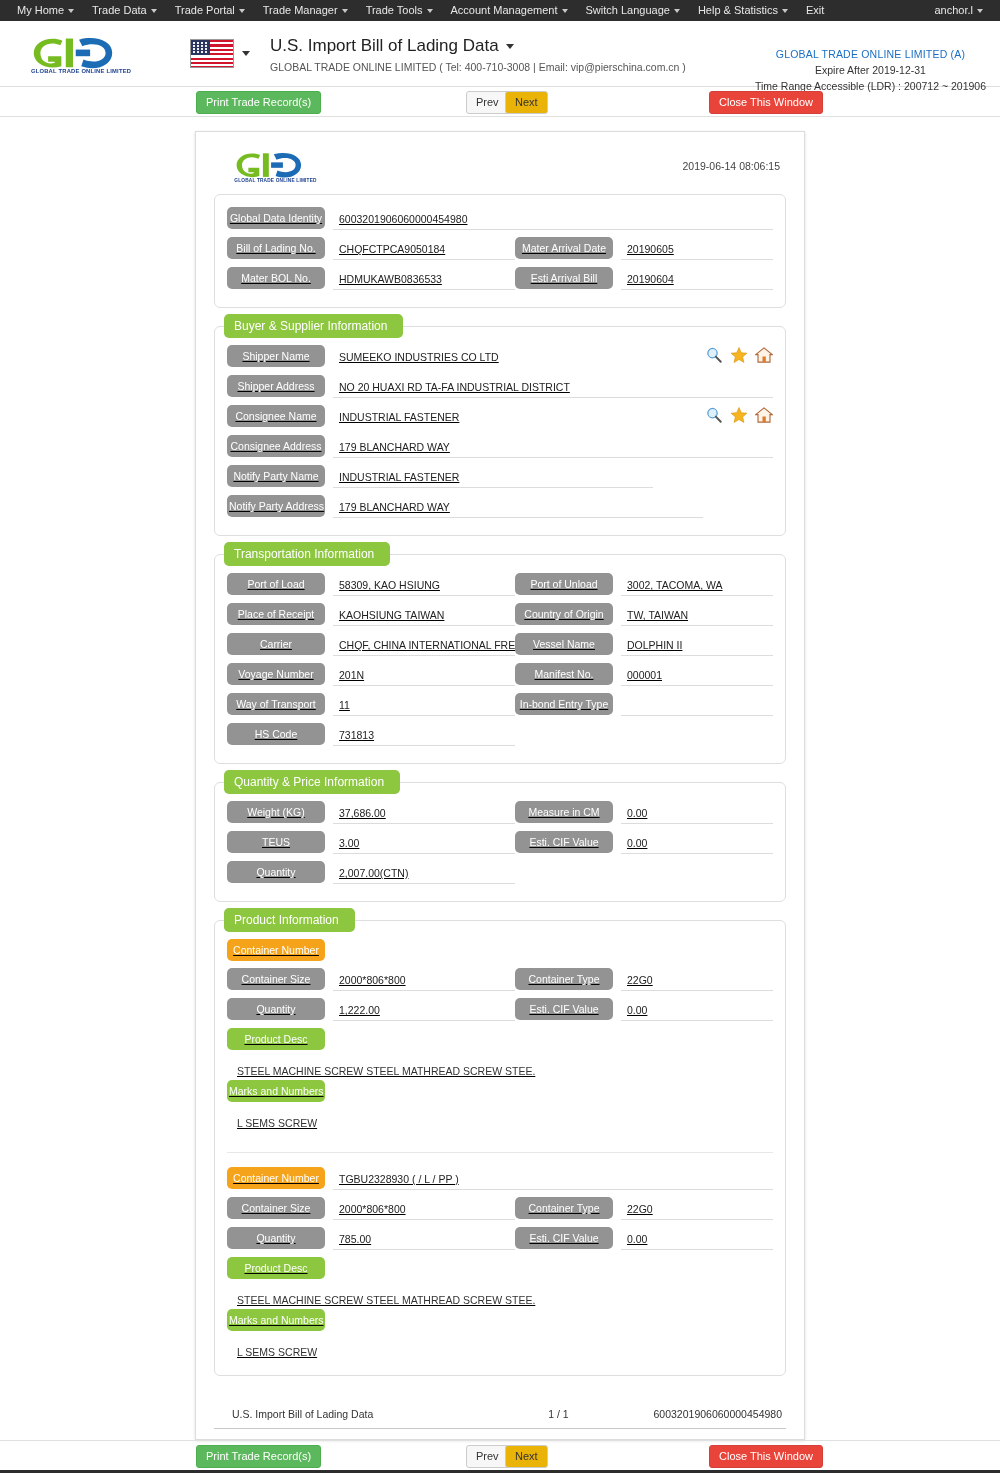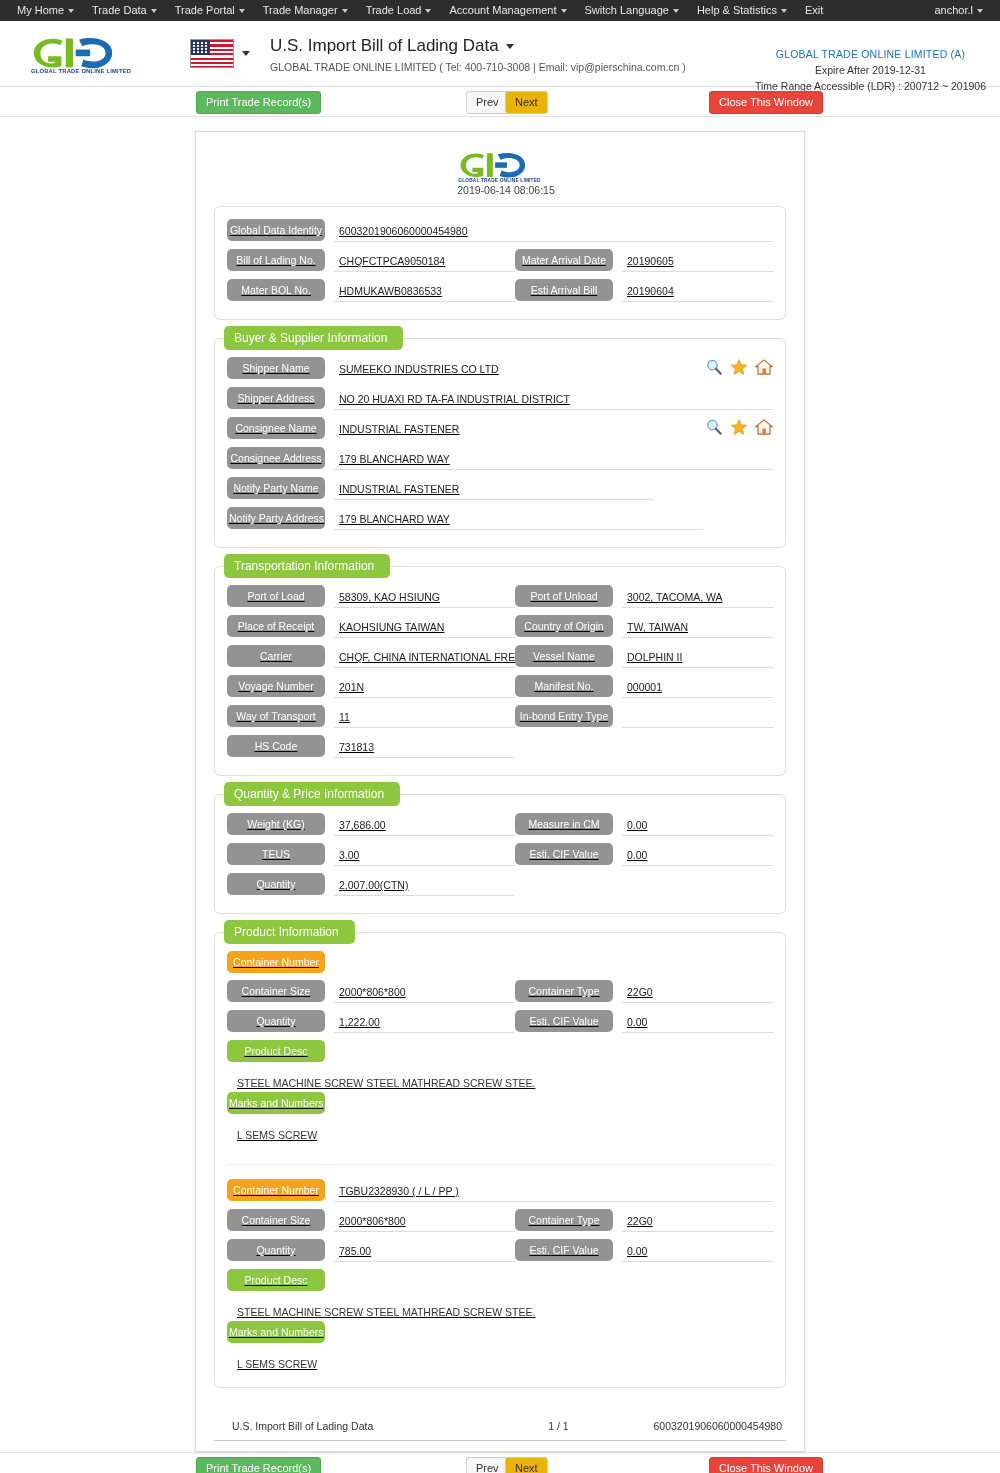--- a/index.html
+++ b/index.html
@@ -149,21 +149,20 @@
     background: #fff;
     border: 1px solid #dcdcdc;
     box-shadow: 0 1px 3px rgba(0,0,0,.12);
     padding: 14px 18px 10px 18px;
   }
   .sheet-head {
     display: flex;
     align-items: center;
     justify-content: space-between;
     padding: 2px 6px 10px 18px;
-    flex-direction: column;
   }
   .sheet-logo { width: 100px; height: 36px; }
   .sheet-date { font-size: 10.5px; color: #444; }
 
   
   .panel {
     border: 1px solid #dedede;
     border-radius: 6px;
     margin: 0 0 18px 0;
     padding: 12px 12px 10px 12px;
@@ -269,21 +268,21 @@
   }
 </style>
 </head>
 <body>
 
 <div class="topnav">
   <div class="nav-item"><span>My Home</span><i class="caret"></i></div>
   <div class="nav-item"><span>Trade Data</span><i class="caret"></i></div>
   <div class="nav-item"><span>Trade Portal</span><i class="caret"></i></div>
   <div class="nav-item"><span>Trade Manager</span><i class="caret"></i></div>
-  <div class="nav-item"><span>Trade Load</span><i class="caret"></i></div>
+  <div class="nav-item"><span>Trade Tools</span><i class="caret"></i></div>
   <div class="nav-item"><span>Account Management</span><i class="caret"></i></div>
   <div class="nav-item"><span>Switch Language</span><i class="caret"></i></div>
   <div class="nav-item"><span>Help &amp; Statistics</span><i class="caret"></i></div>
   <div class="nav-item"><span>Exit</span></div>
   <div class="spacer"></div>
   <div class="nav-item"><span>anchor.l</span><i class="caret"></i></div>
 </div>
 
 <div class="header">
   <div class="logo-wrap">

